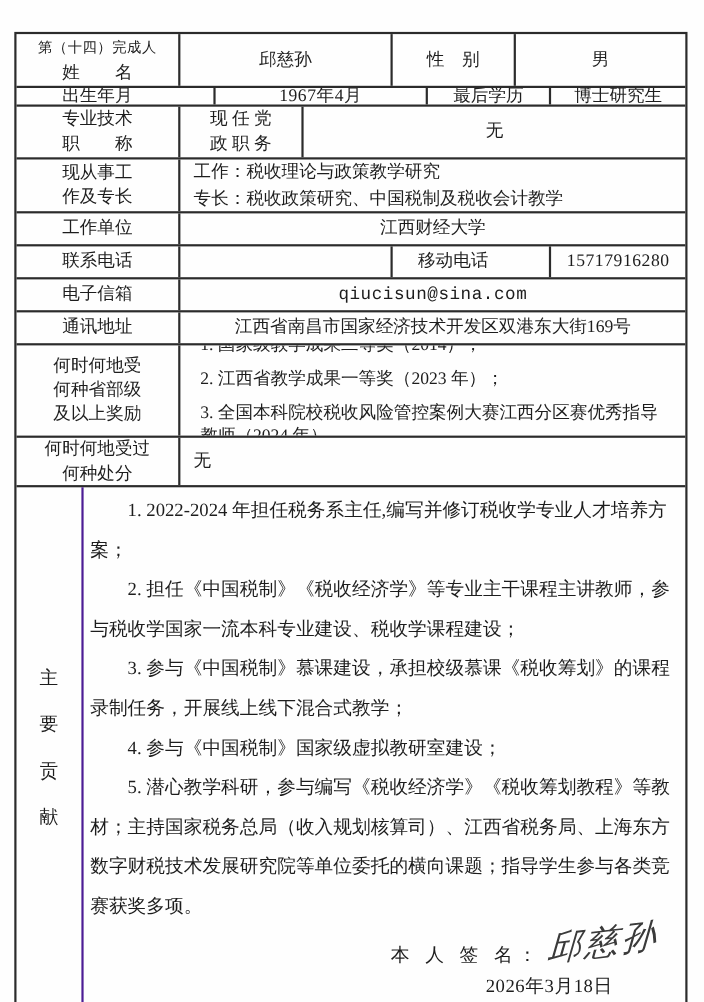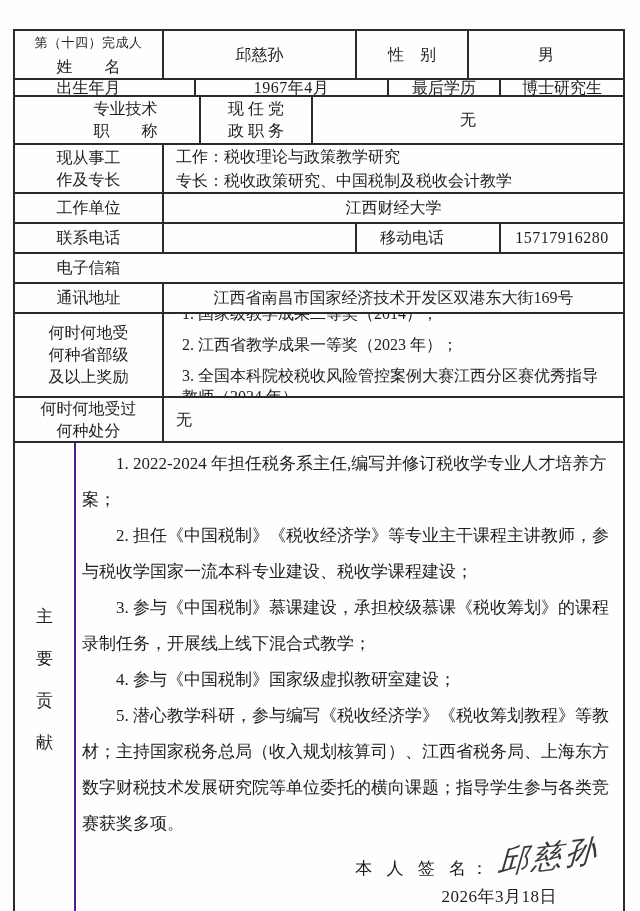--- a/index.html
+++ b/index.html
@@ -38,21 +38,21 @@
   .pre{white-space:pre-line;}
   .small-first{font-size:16px;}
   .small-first .l1{font-size:13px;letter-spacing:0.5px;display:block;}
   .small-first .l2{display:block;margin-top:2px;}
   .left{justify-content:flex-start;text-align:left;}
   .pad{padding-left:12px;padding-right:8px;}
   .serifnum{letter-spacing:0.5px;margin-left:32px;}
   .email{font-family:"Liberation Mono","DejaVu Sans Mono",monospace;font-size:16px;letter-spacing:0.5px;}
   .awards{font-size:16px;line-height:21px;padding:3px 6px 3px 8px;}
   .awards p{margin:10px;}
-  .r1{height:47px;} .r2{height:17px;} .r3{height:48px;padding-left:37px;} .r4{height:49px;}
+  .r1{height:47px;} .r2{height:17px;} .r3{height:48px;} .r4{height:49px;}
   .r5{height:30px;} .r6{height:30px;} .r7{height:30px;} .r8{height:30px;}
   .r9{height:84px;} .r10{height:45px;}
   .r11{flex:1 1 auto;}
   .r11 .vlabel{
     flex:0 0 59px;
     display:flex;align-items:center;justify-content:center;
     font-size:17px;
     white-space:pre-line;line-height:42px;
   }
   .r11 .main{
@@ -131,20 +131,21 @@
 
   <div class="row r6">
     <div class="cell c1">联系电话</div>
     <div class="cell c2"></div>
     <div class="cell c3">移动电话</div>
     <div class="cell c4 serifnum">15717916280</div>
   </div>
 
   <div class="row r7">
     <div class="cell c1">电子信箱</div>
+    <div class="cell span3 email">qiucisun@sina.com</div>
   </div>
 
   <div class="row r8">
     <div class="cell c1">通讯地址</div>
     <div class="cell span3">江西省南昌市国家经济技术开发区双港东大街169号</div>
   </div>
 
   <div class="row r9">
     <div class="cell c1 pre">何时何地受
 何种省部级

